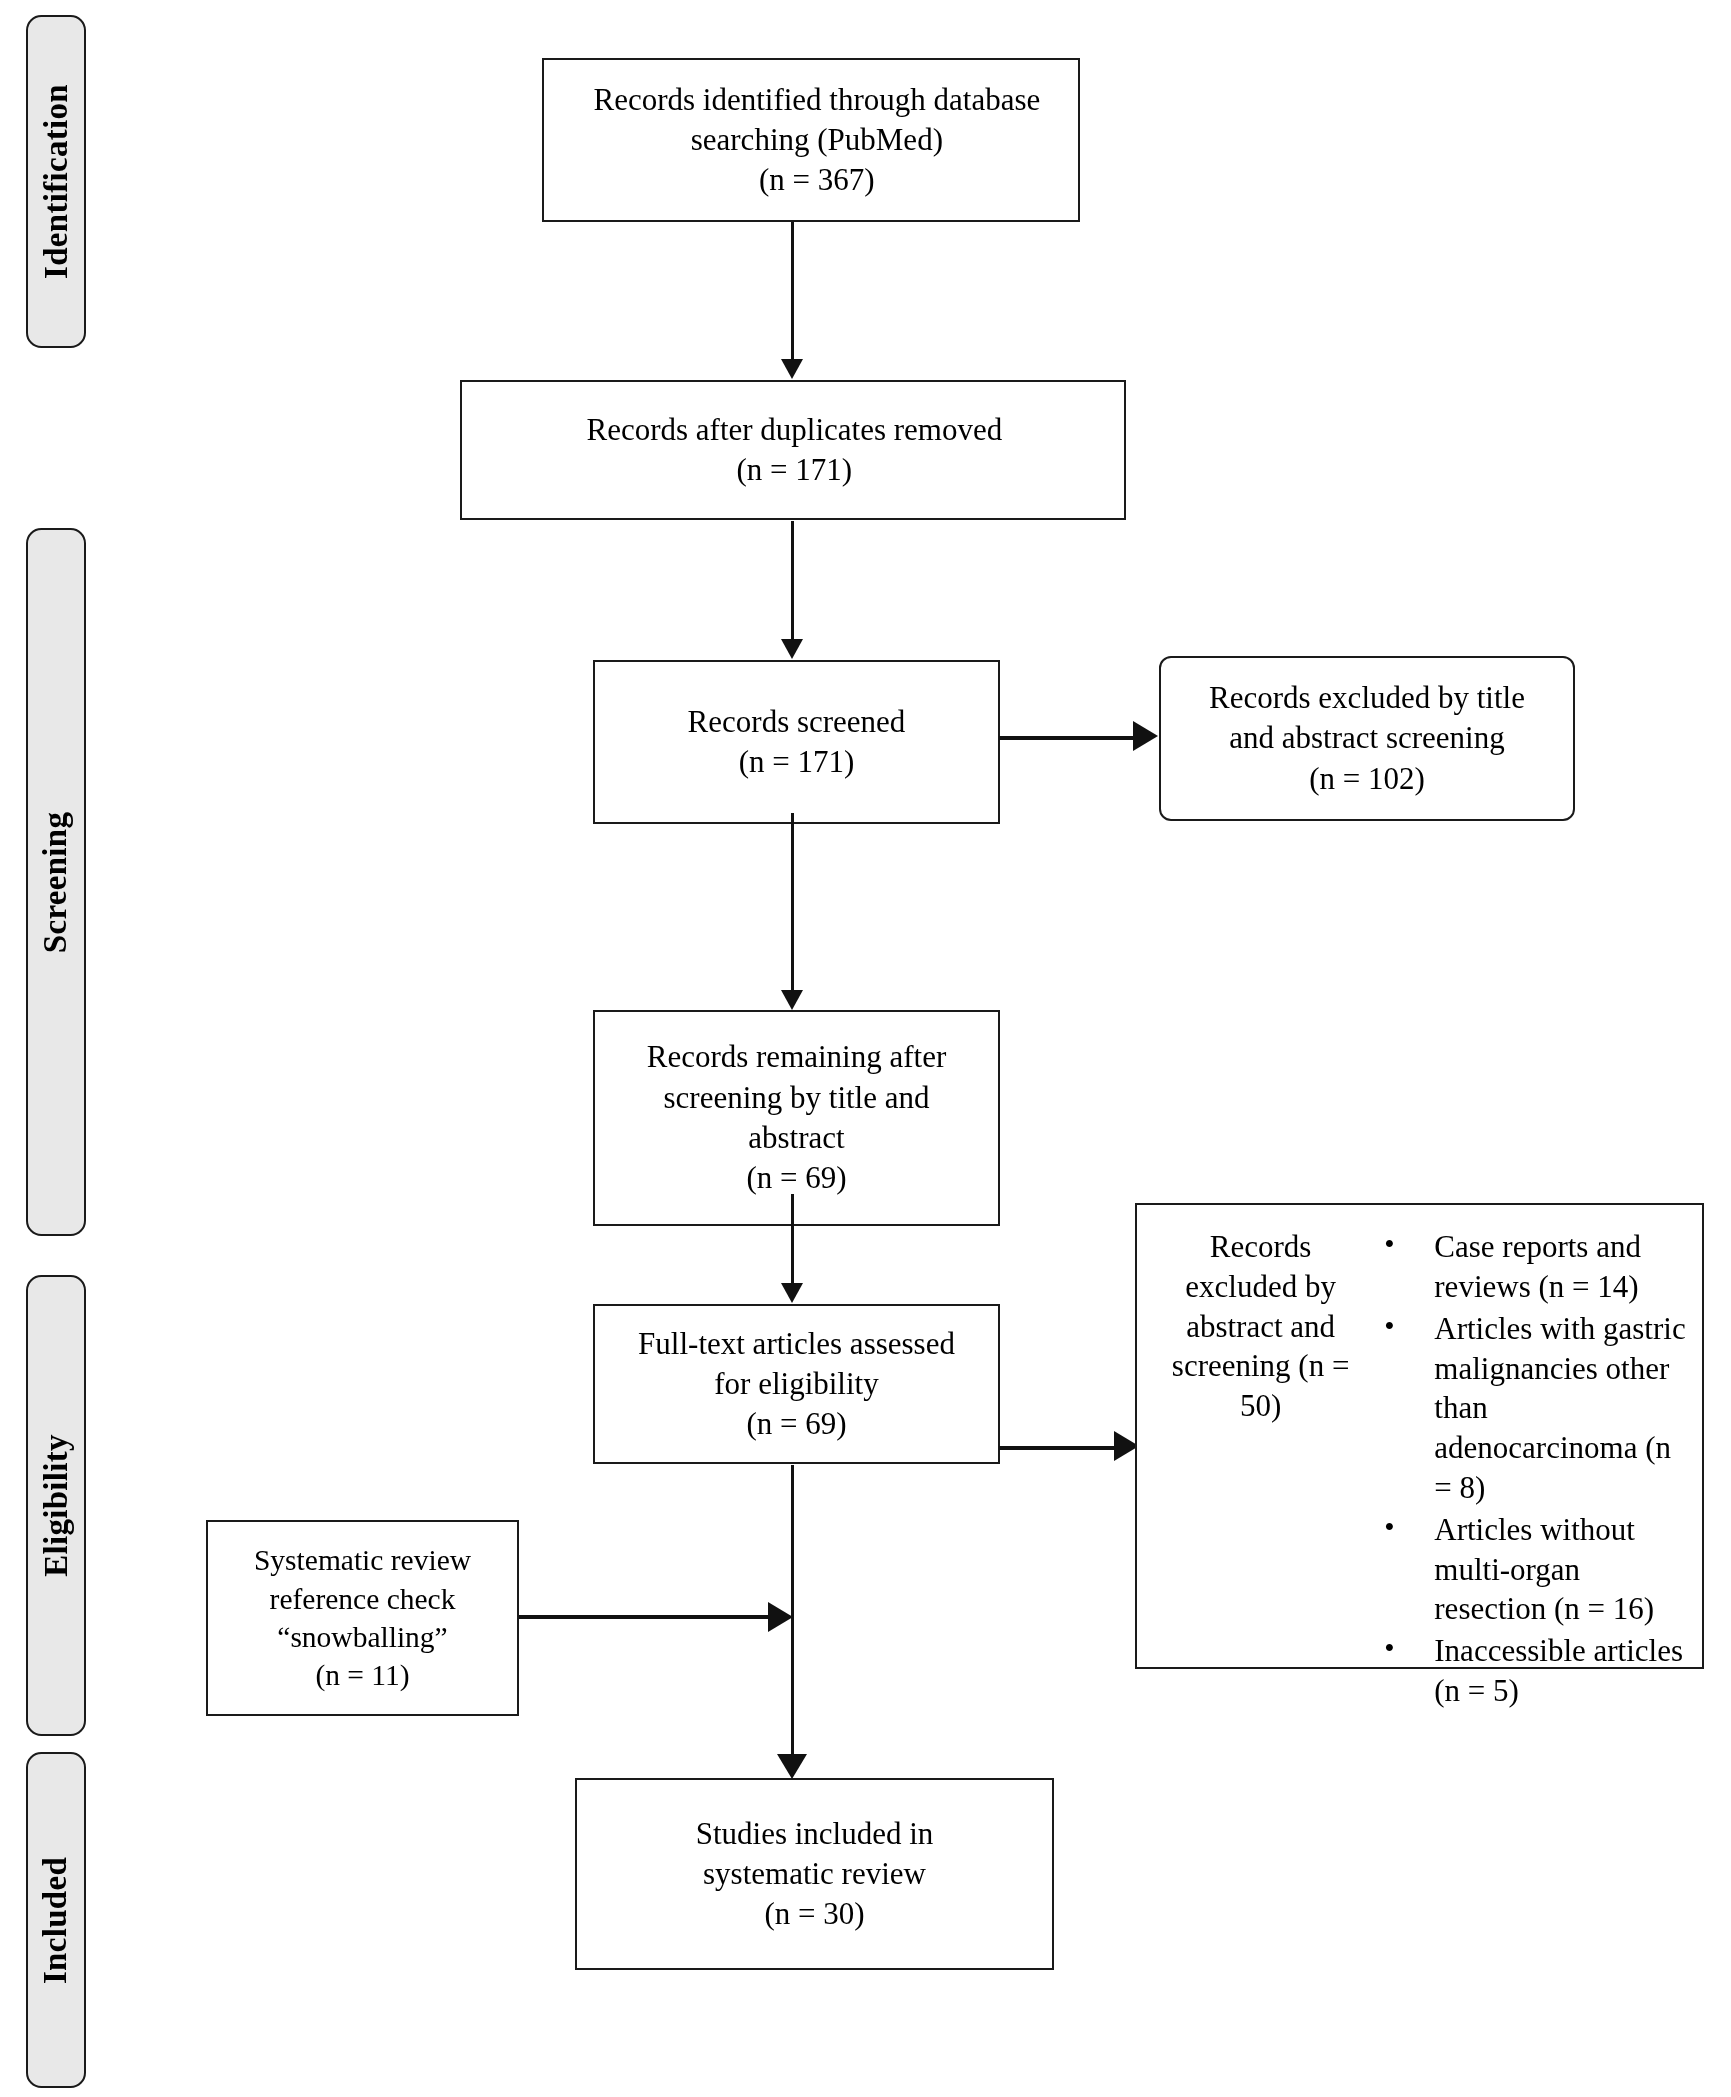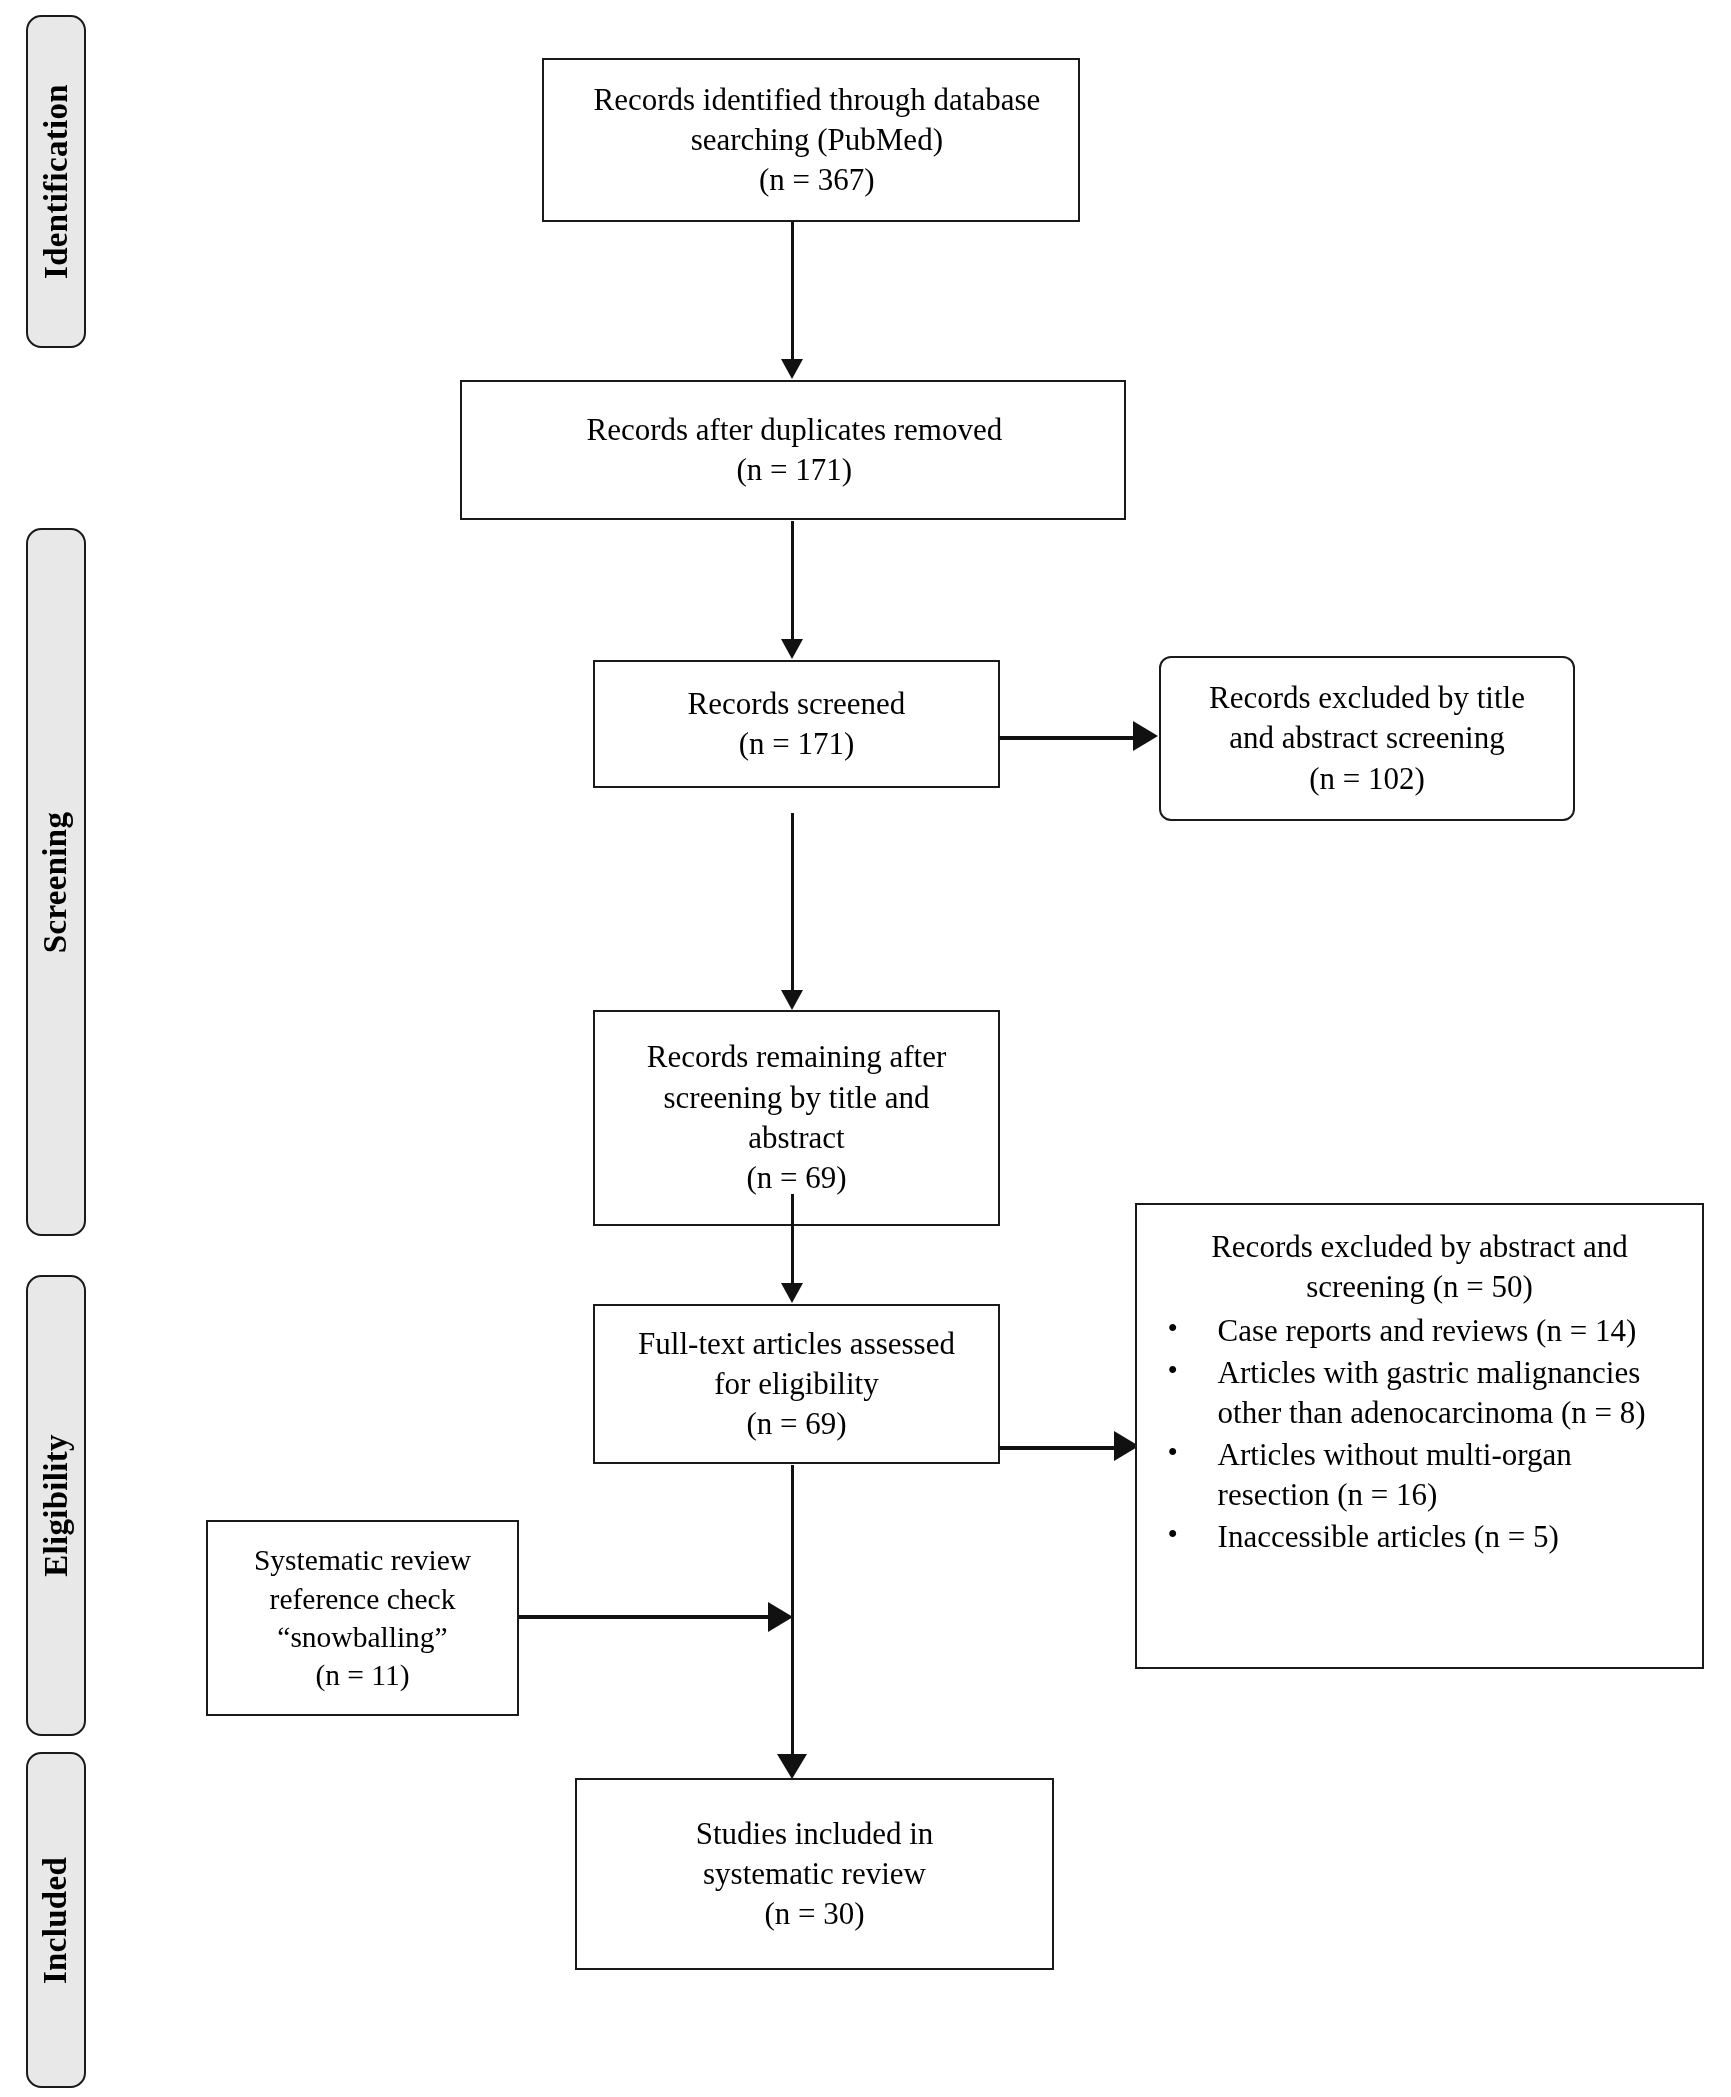--- a/index.html
+++ b/index.html
@@ -63,21 +63,20 @@
   
   .excl-box {
     position: absolute;
     background: #ffffff;
     border: 2.9px solid #1a1a1a;
     box-sizing: border-box;
     font-size: 31px;
     line-height: 1.28;
     padding: 22.4px 15.3px 15.3px 15.3px;
     display: flex;
-    flex-direction: column;
   }
   .excl-head {
     text-align: center;
     margin-bottom: 4.7px;
   }
   .excl-list {
     margin: 0;
     padding: 0 0 0 15.3px;
     list-style: none;
   }
@@ -160,21 +159,21 @@
   <div class="arrow-down" style="left:781px; top:359px;"></div>
 
   <div class="flow-box" style="left:460px; top:380px; width:666px; height:140px;padding-left:11px;">
     <span class="line">Records after duplicates removed</span>
     <span class="line">(n = 171)</span>
   </div>
 
   <div class="v-line" style="left:791px; top:521px; height:121px;"></div>
   <div class="arrow-down" style="left:781px; top:639px;"></div>
 
-  <div class="flow-box" style="left:593px; top:660px; width:407px; height:128px;">
+  <div class="flow-box" style="left:593px; top:660px; width:407px; height:164px;">
     <span class="line">Records screened</span>
     <span class="line">(n = 171)</span>
   </div>
 
   <div class="h-line" style="left:999px; top:736px; width:137px;"></div>
   <div class="arrow-right" style="left:1133px; top:721px;"></div>
 
   <div class="flow-box" style="left:1159px; top:656px; width:416px; height:165px;border-radius:12px;">
     <span class="line">Records excluded by title</span>
     <span class="line">and abstract screening</span>

